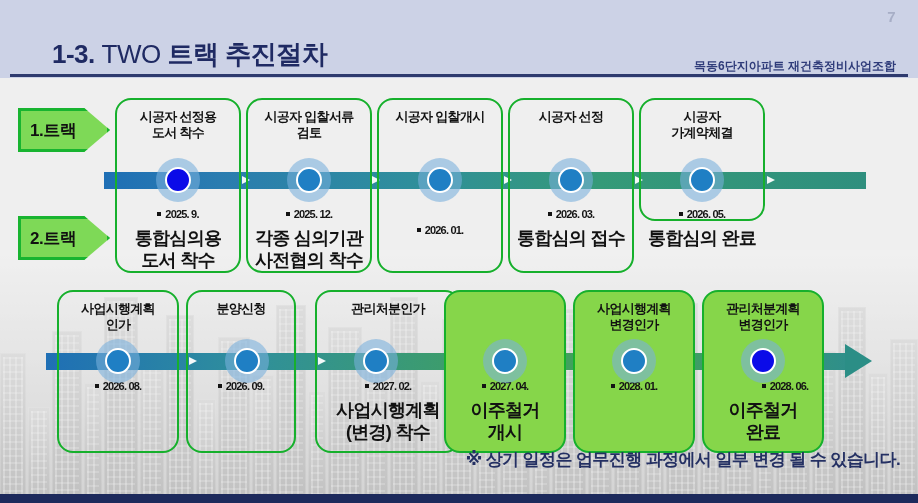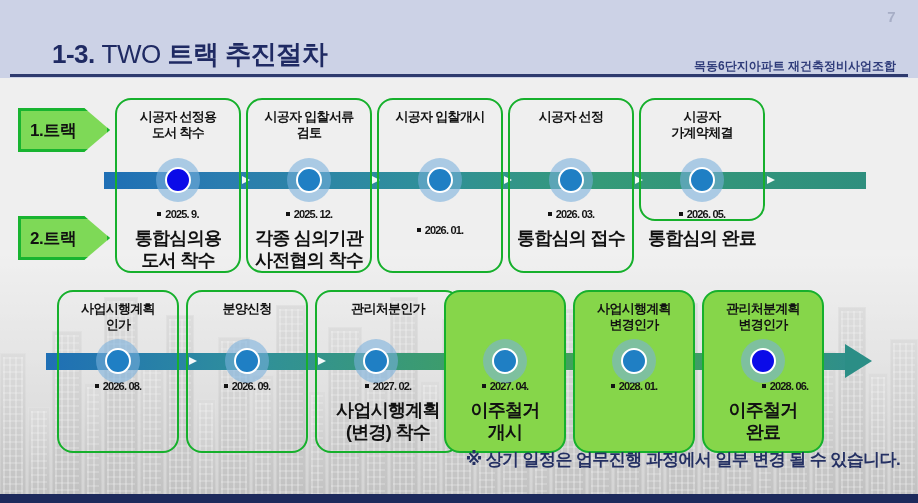--- a/index.html
+++ b/index.html
@@ -269,21 +269,21 @@
       <div class="box" style="left: 57px; top: 290px; width: 122px; height: 163px;">
         <div class="top">
           <div>사업시행계획</div>
           <div>인가</div>
         </div>
         <div class="date" style="top: 88px;"><span class="sq"></span><span>2026. 08.</span></div>
       </div>
       <div class="node" style="left: 96px; top: 339px;">
         <div class="core"></div>
       </div>
-      <div class="box" style="left: 186px; top: 290px; width: 122px; height: 163px;">
+      <div class="box" style="left: 186px; top: 290px; width: 110px; height: 163px;">
         <div class="top">
           <div>분양신청</div>
         </div>
         <div class="date" style="top: 88px;"><span class="sq"></span><span>2026. 09.</span></div>
       </div>
       <div class="node" style="left: 225px; top: 339px;">
         <div class="core"></div>
       </div>
       <div class="box" style="left: 315px; top: 290px; width: 146px; height: 163px;">
         <div class="top">

